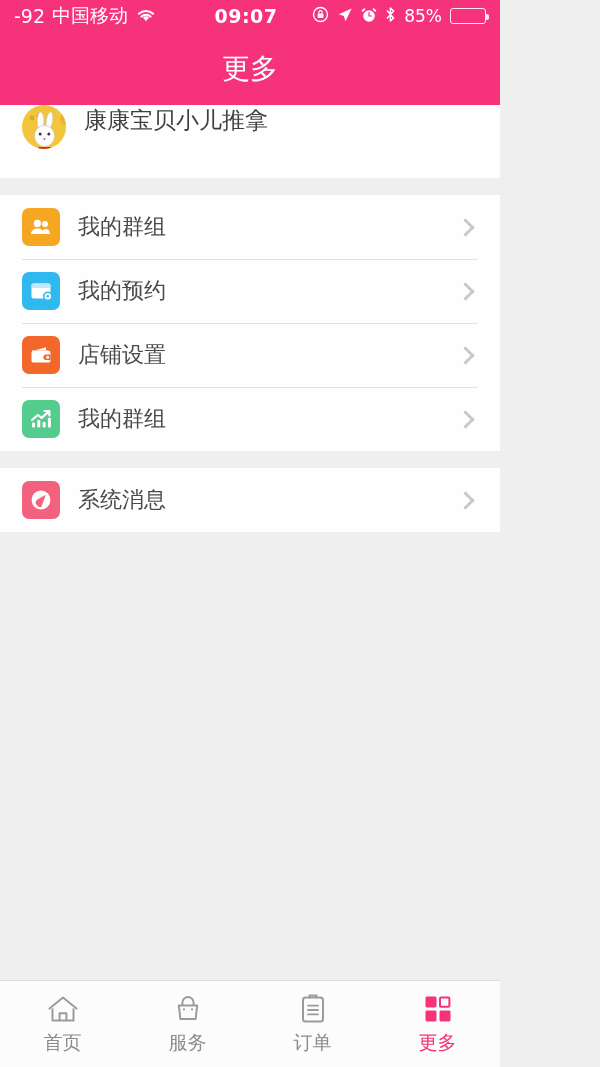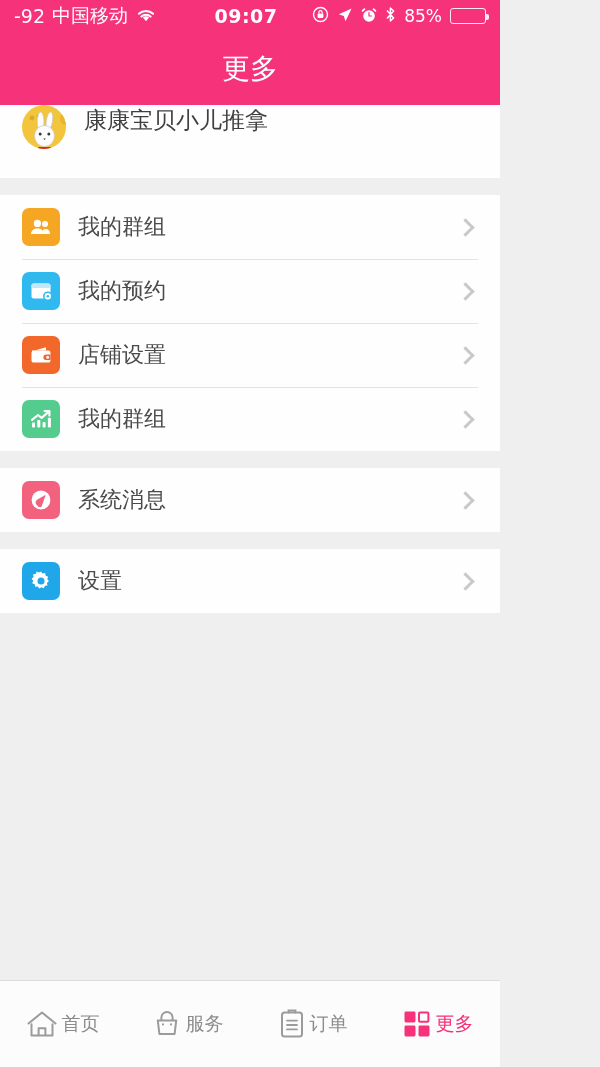--- a/index.html
+++ b/index.html
@@ -80,21 +80,21 @@
     border-top: 3px solid #c9c9c9; transform: rotate(45deg);
     margin-right: 6px; flex: 0 0 auto;
   }
 
   
   .tabbar {
     height: 87px; background: #fcfcfc; border-top: 1px solid #dcdcdc;
     display: flex; flex: 0 0 87px;
   }
   .tab {
-    flex: 1 1 0; display: flex; flex-direction: row;
+    flex: 1 1 0; display: flex; flex-direction: column;
     align-items: center; justify-content: center; gap: 4px;
   }
   .tab-ico { height: 34px; display: flex; align-items: center; justify-content: center; }
   .tab-label { font-size: 19px; color: #8c8c8c; }
   .tab.active .tab-label { color: #f5327a; }
 </style>
 </head>
 <body>
 
 <div class="phone">
@@ -240,32 +240,20 @@
             <path d="M9.4 17.6a1.7 1.7 0 0 0 2.7.3" stroke="#f2627e" stroke-width="1.4" fill="none" stroke-linecap="round"></path>
           </svg>
         </span>
         <span class="row-label">系统消息</span>
         <span class="chev"></span>
       </div>
     </div>
 
     <div class="gap"></div>
 
-    <div class="card">
-      <div class="row">
-        <span class="row-icon" id="ico-5" style="background: rgb(31, 167, 234);">
-          <svg width="24" height="24" viewBox="0 0 24 24">
-            <path d="M12 2.4l1.5 2.2 2.6-.5.6 2.6 2.5 1-1 2.4 1.7 2-2 1.8.6 2.6-2.6.3-1 2.5-2.4-1.1-2.2 1.4-1.5-2.2-2.6.4-.5-2.6-2.5-1 1-2.5-1.6-2 2-1.8-.5-2.6 2.6-.3 1-2.5 2.4 1.1z" fill="#fff"></path>
-            <circle cx="12" cy="12" r="3.5" fill="#1fa7ea"></circle>
-          </svg>
-        </span>
-        <span class="row-label">设置</span>
-        <span class="chev"></span>
-      </div>
-    </div>
 
   </div>
 
   <div class="tabbar">
 
     <div class="tab">
       <span class="tab-ico">
         <svg width="32" height="30" viewBox="0 0 32 30">
           <path d="M2.5 14.5 16 3.5l13.5 11" stroke="#9b9b9b" stroke-width="2" fill="none" stroke-linecap="round" stroke-linejoin="round"></path>
           <path d="M5.5 15.2v11.3h21V15.2" stroke="#9b9b9b" stroke-width="2" fill="none" stroke-linecap="round" stroke-linejoin="round"></path>

